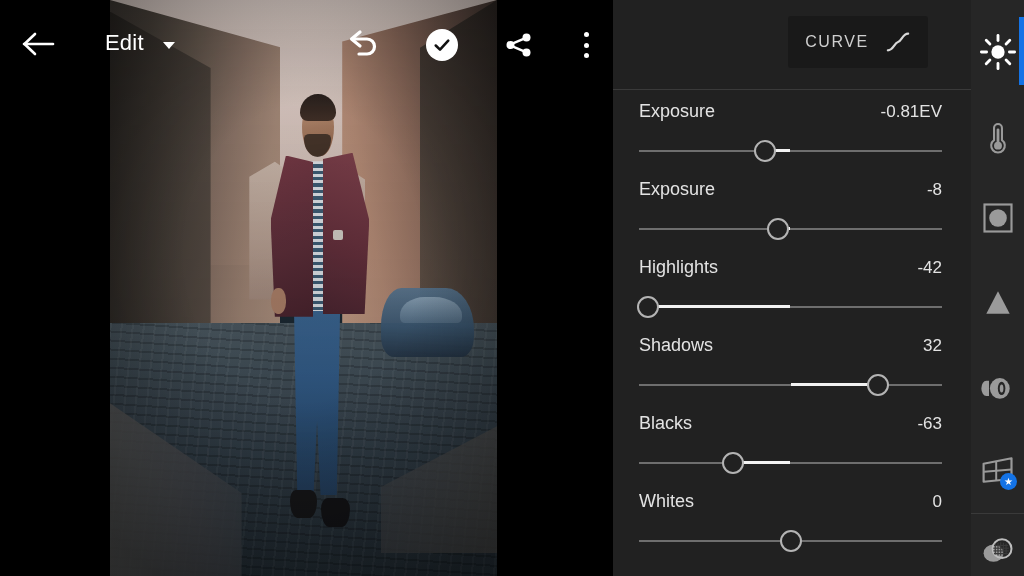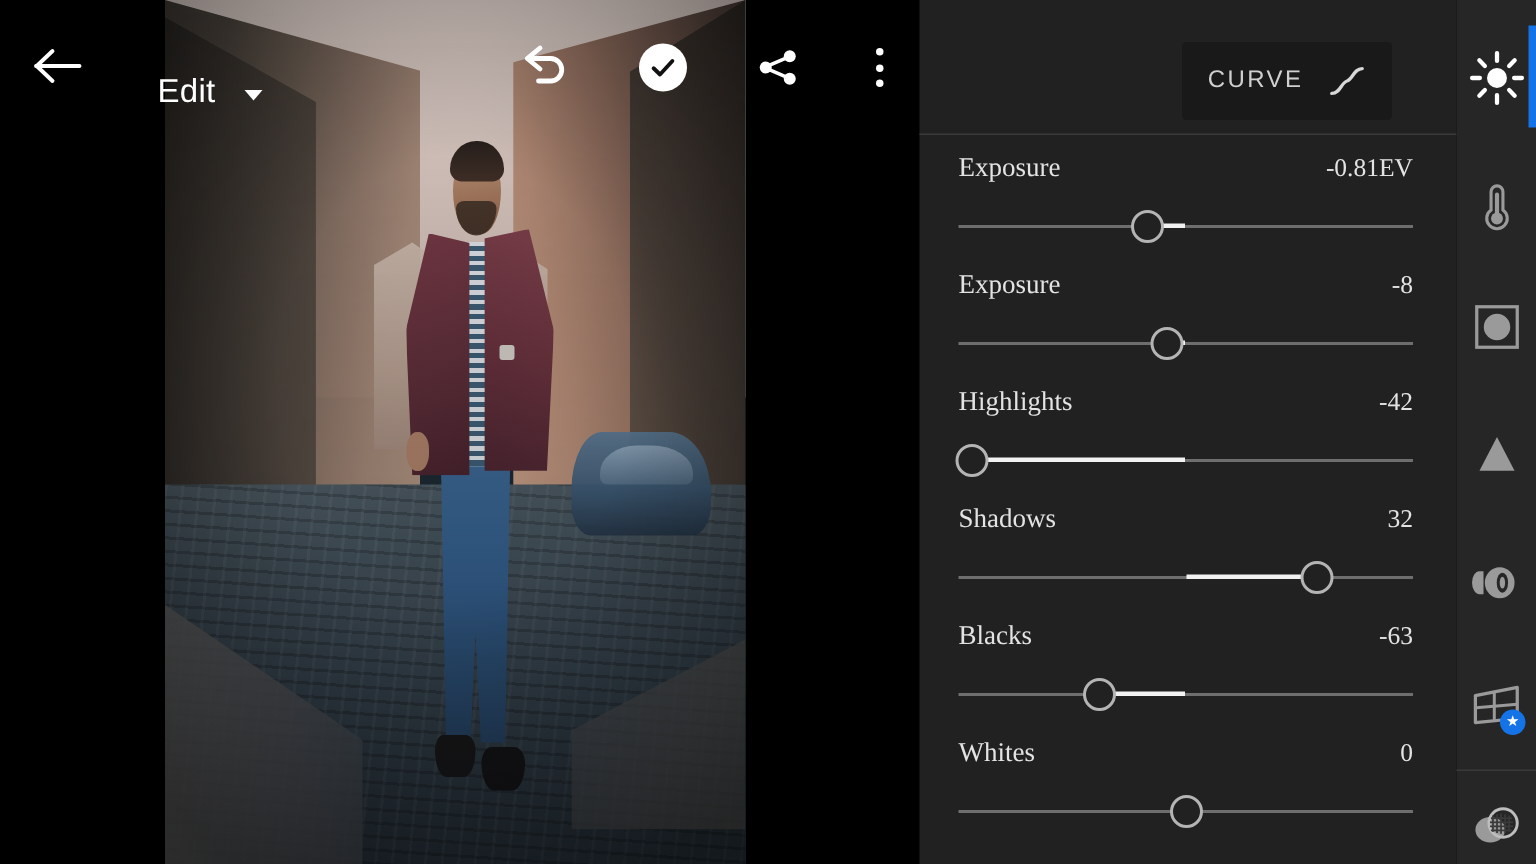--- a/index.html
+++ b/index.html
@@ -158,21 +158,21 @@
   
   #topbar {
     position:absolute; left:0; top:0; width:613px; height:90px;
     display:flex; align-items:center; z-index:5;
     pointer-events:none;
   }
   #topbar > * { pointer-events:auto; }
   .tb-back { position:absolute; left:22px; top:29px; width:34px; height:30px; cursor:pointer; }
   .tb-edit {
     position:absolute; left:105px; top:30px; display:flex; align-items:center;
-    gap:19px; cursor:pointer;margin-top:18px;
+    gap:19px; cursor:pointer;
   }
   .tb-edit .lbl { font-size:22px; color:#fff; letter-spacing:.2px; }
   .tb-edit .caret {
     width:0;height:0;border-left:6px solid transparent;border-right:6px solid transparent;
     border-top:7px solid #fff; margin-top:4px;
   }
   .tb-undo { position:absolute; left:345px; top:27px; width:36px; height:34px; cursor:pointer; }
   .tb-check {
     position:absolute; left:426px; top:29px; width:32px; height:32px;
     background:#fff; border-radius:50%; display:flex; align-items:center;
@@ -186,38 +186,38 @@
   }
   .tb-more i { width:5px; height:5px; background:#fff; border-radius:50%; display:block; }
 
   
   #panel {
     position:absolute; left:613px; top:0; width:358px; height:576px;
     background:#212121;
   }
   #panel-header { position:relative; height:89px; }
   #curve-btn {
-    position:absolute; right:43px; top:28px; width:140px; height:52px;
+    position:absolute; right:43px; top:16px; width:140px; height:52px;
     background:#191919; border-radius:3px;
     display:flex; align-items:center; justify-content:center; gap:16px;
     cursor:pointer;
   }
   #curve-btn .lbl {
     font-size:16px; color:#cfcfcf; letter-spacing:1.6px;
   }
   #panel-divider {
     position:absolute; left:0; top:89px; width:358px; height:1px;
     background:#3a3a3a;
   }
 
   #sliders { position:absolute; left:0; top:90px; width:358px; }
   .slider-row { position:relative; height:78px; }
   .sl-top {
     position:absolute; left:26px; right:29px; top:11px;
-    display:flex; justify-content:space-between; align-items:flex-end;font-family:Liberation Serif, serif;
+    display:flex; justify-content:space-between; align-items:flex-end;
   }
   .sl-name { font-size:18px; color:#e3e3e3; }
   .sl-val  { font-size:17px; color:#e3e3e3; }
   .sl-track-wrap { position:absolute; left:26px; right:29px; top:50px; height:22px; }
   .sl-track {
     position:absolute; left:0; right:0; top:10px; height:2px;
     background:#6e6e6e;
   }
   .sl-fill {
     position:absolute; top:9px; height:3px; background:#f2f2f2;

